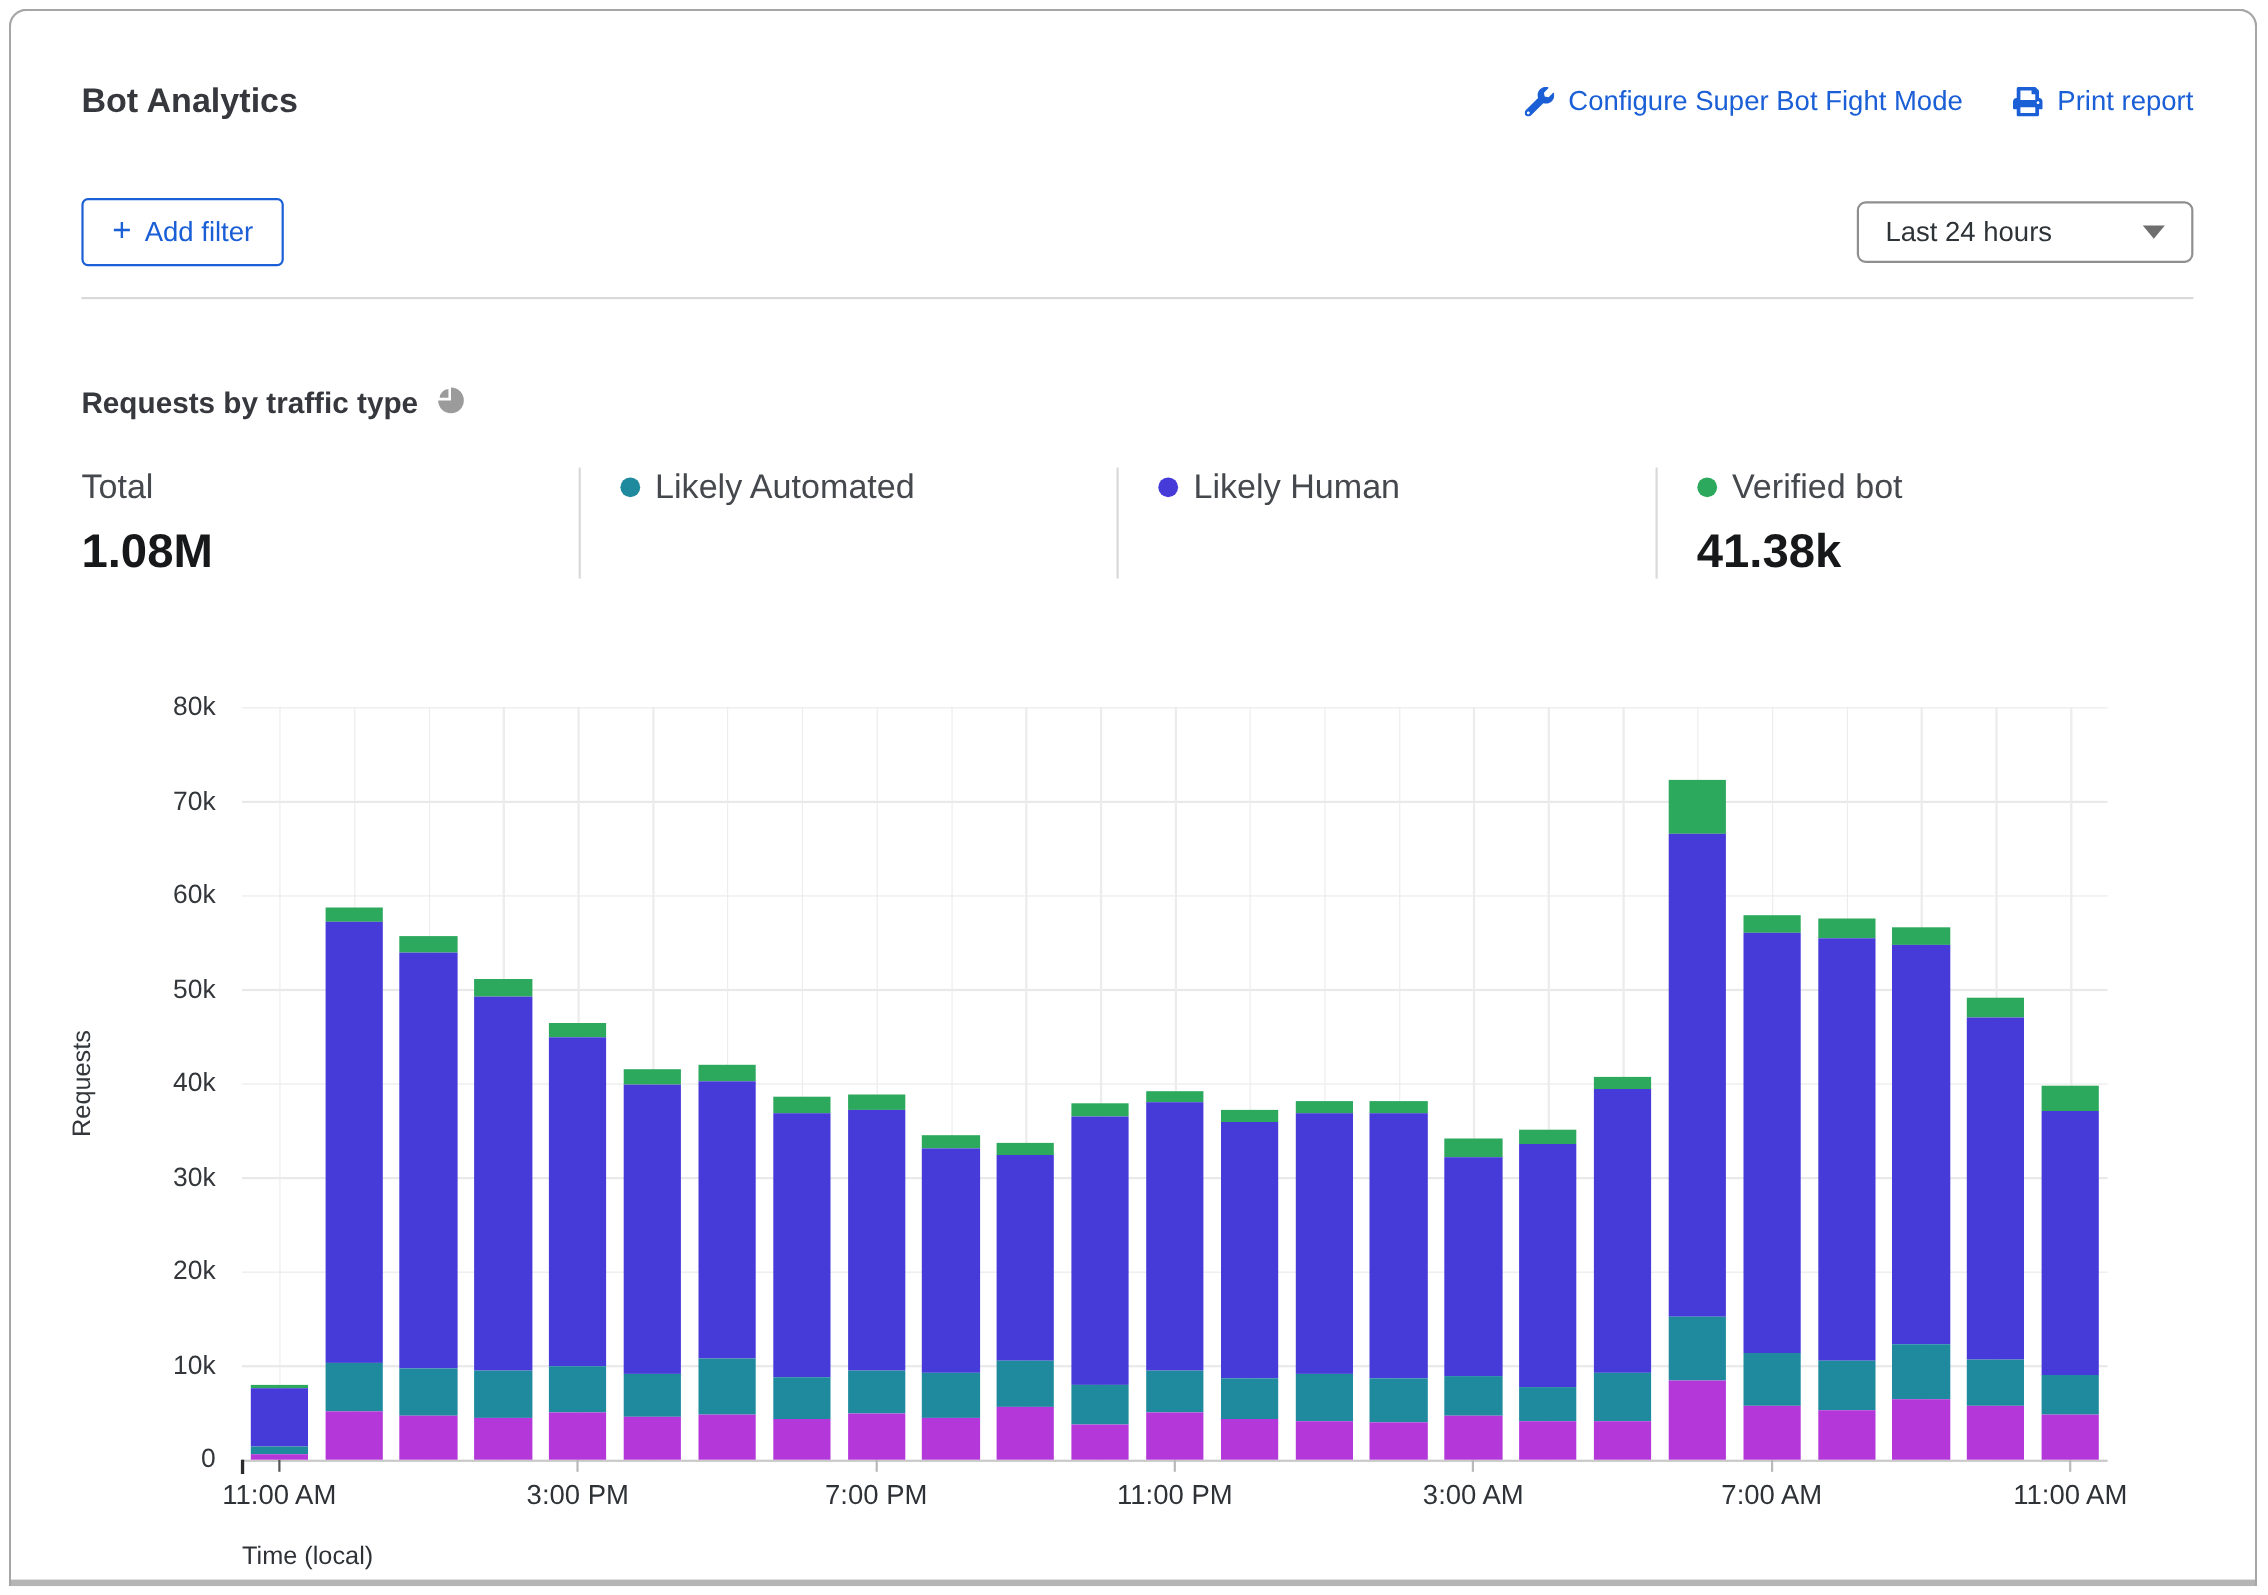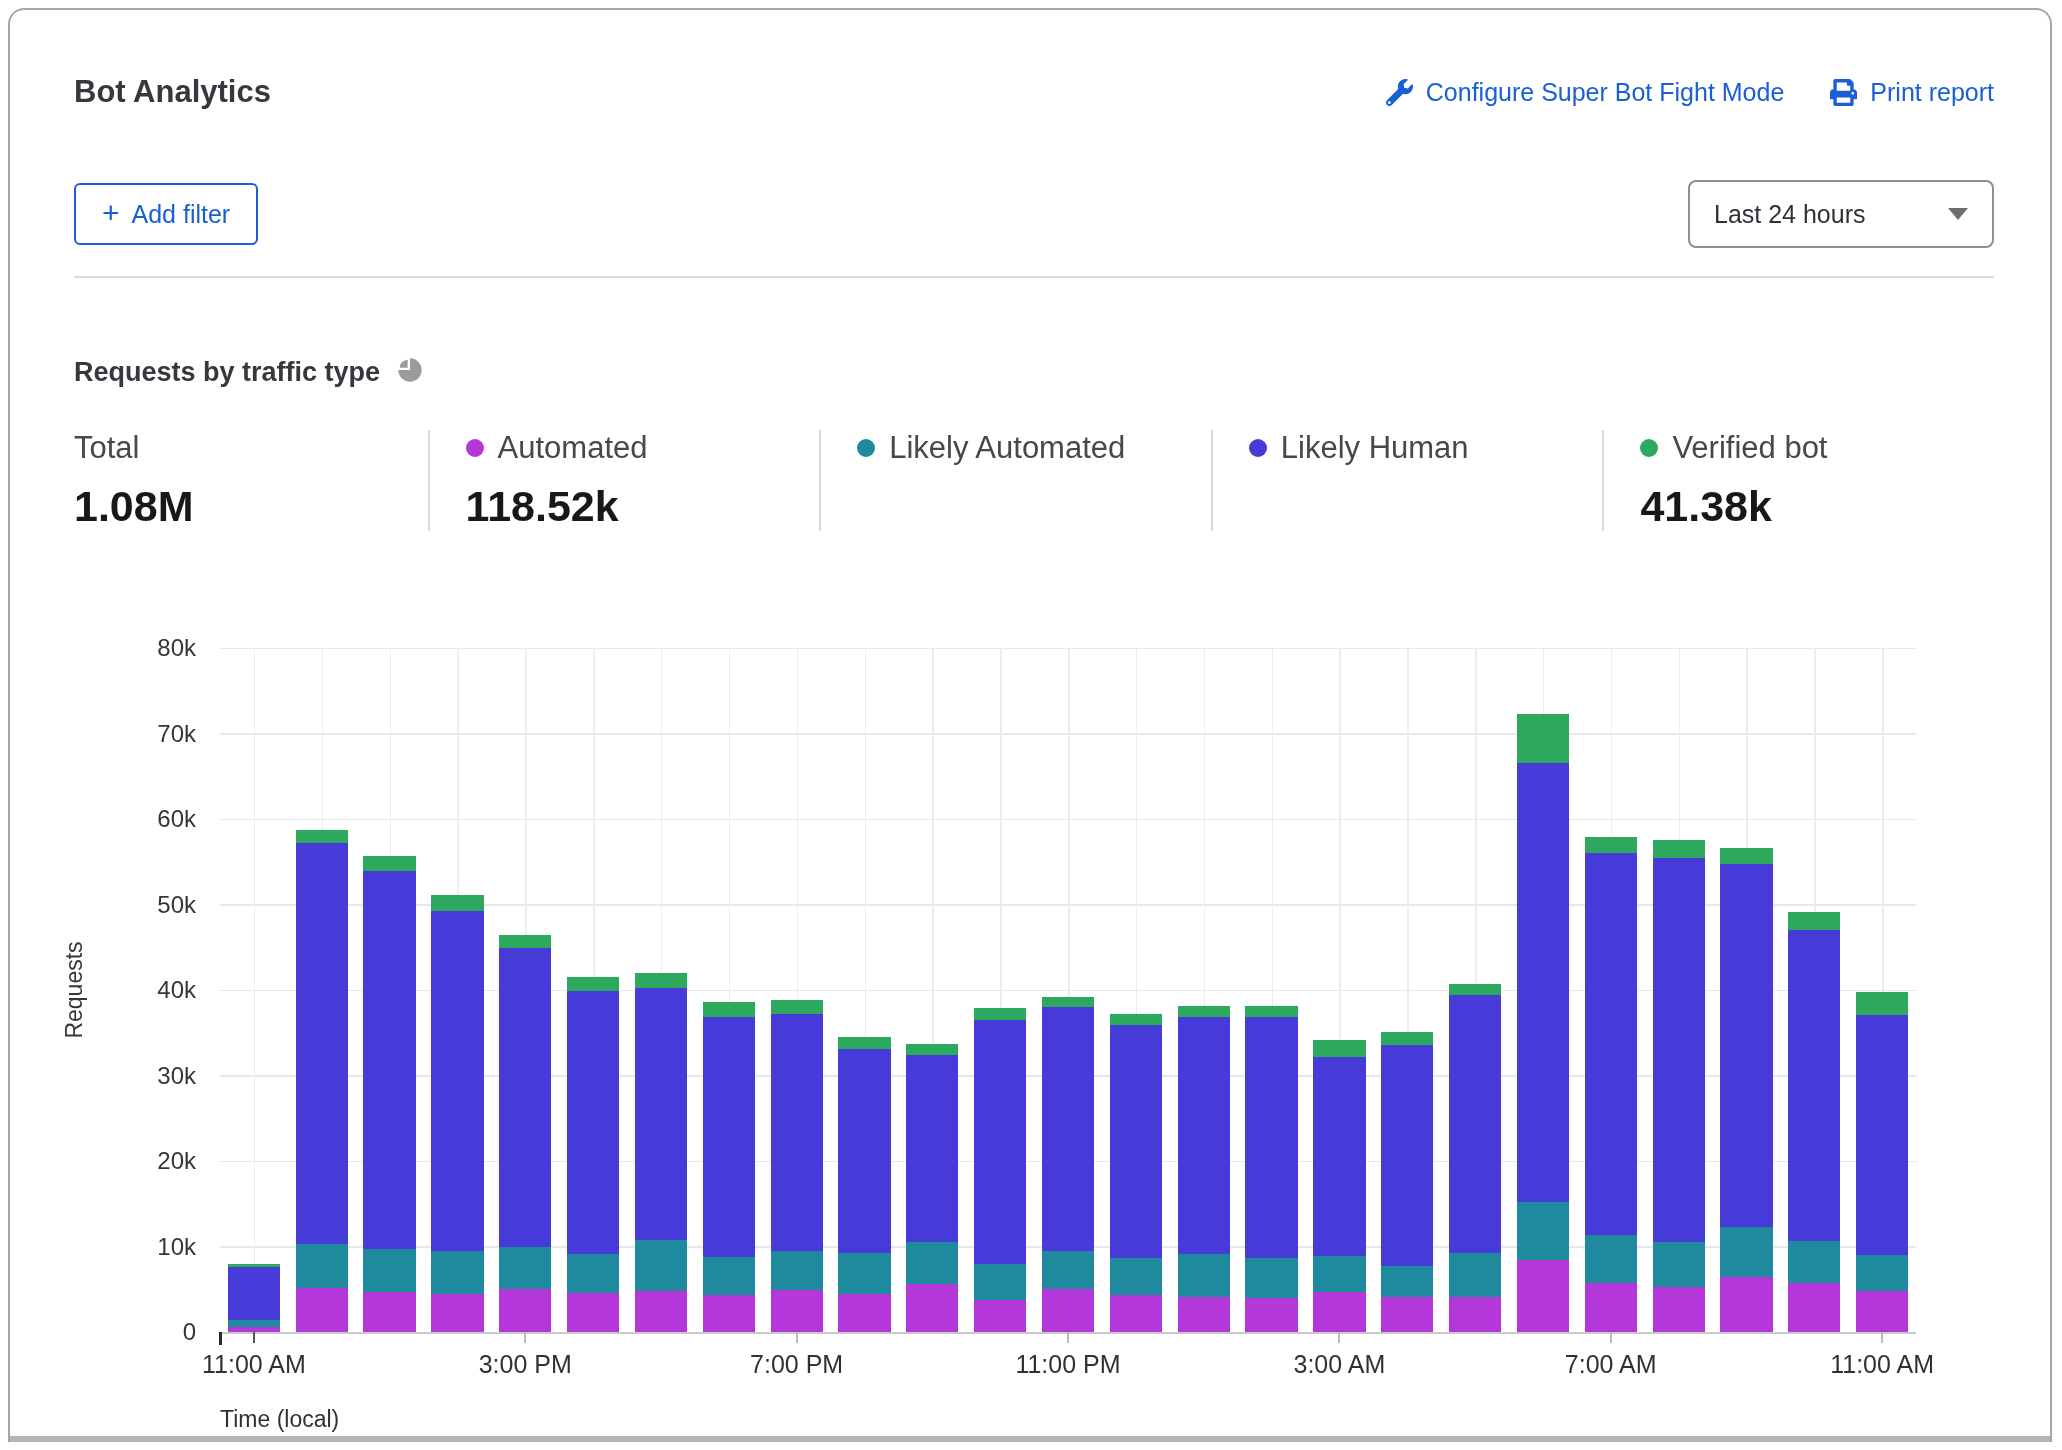--- a/index.html
+++ b/index.html
@@ -12,21 +12,21 @@
   .header{padding:60px 56px 0 64px;}
   .header-top{display:flex;justify-content:space-between;align-items:center;height:44px;}
   .page-title{font-size:31px;font-weight:700;color:#36383d;}
   .header-links{display:flex;align-items:center;gap:46px;}
   .hlink{display:flex;align-items:center;gap:13px;color:#1a5fd6;font-size:25px;cursor:pointer;text-decoration:none;}
   .hlink svg{display:block;}
   .header-controls{display:flex;justify-content:space-between;align-items:center;margin-top:66px;}
   .add-filter{display:flex;align-items:center;gap:12px;height:62px;padding:0 26px;background:#fff;
     border:2px solid #1a5fd6;border-radius:6px;color:#1a5fd6;font-size:25px;cursor:pointer;box-sizing:border-box;}
   .plus{font-size:30px;font-weight:500;line-height:1;margin-top:-3px;}
-  .dropdown{width:306px;height:68px;border:2px solid #8f8f8f;border-radius:8px;background:#fff;display:flex;
+  .dropdown{width:306px;height:56px;border:2px solid #8f8f8f;border-radius:8px;background:#fff;display:flex;
     align-items:center;justify-content:space-between;padding:0 24px;font-size:25px;color:#2e3338;cursor:pointer;box-sizing:border-box;}
   .caret{width:0;height:0;border-left:10px solid transparent;border-right:10px solid transparent;border-top:12px solid #6e6e6e;}
   .header-divider{margin-top:28px;border-bottom:2px solid #d9d9d9;}
 
   
   .main{padding:78px 56px 0 64px;}
   .section-head{display:flex;align-items:center;gap:16px;}
   .section-title{font-size:27px;font-weight:700;color:#36383d;}
 
   .stats{display:flex;margin-top:42px;}
@@ -106,27 +106,20 @@
           </svg>
       </span>
     </div>
 
     <div class="stats">
       <div class="stat-col">
         <div class="stat-label">
             <span>Total</span>
           </div>
         <div class="stat-value">1.08M</div>
-      </div>
-      <div class="stat-col">
-        <div class="stat-label">
-            <span class="stat-dot" style="background: rgb(180, 56, 217);"></span>
-            <span>Automated</span>
-          </div>
-        <div class="stat-value">118.52k</div>
       </div>
       <div class="stat-col">
         <div class="stat-label">
             <span class="stat-dot" style="background: rgb(31, 138, 158);"></span>
             <span>Likely Automated</span>
           </div>
       </div>
       <div class="stat-col">
         <div class="stat-label">
             <span class="stat-dot" style="background: rgb(70, 59, 216);"></span>

